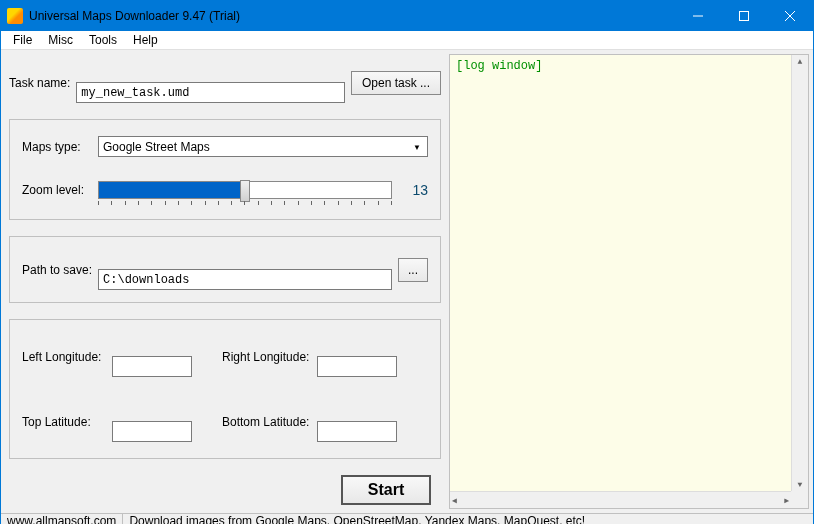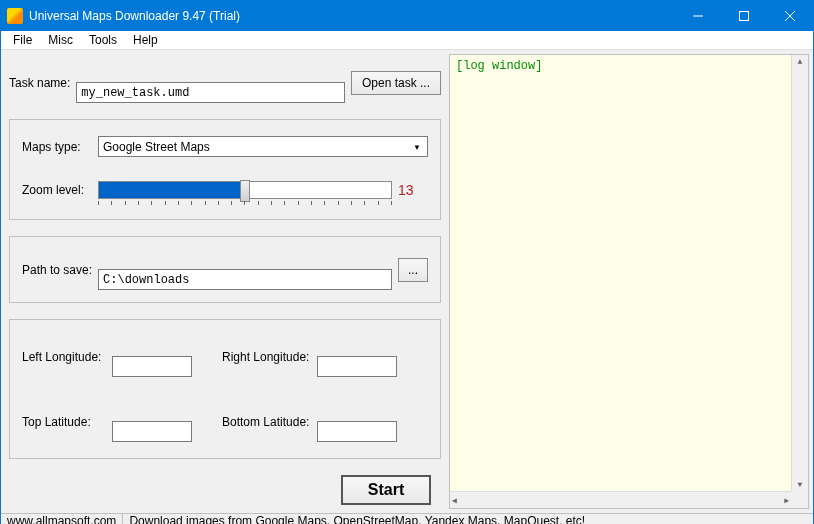--- a/index.html
+++ b/index.html
@@ -1,18 +1,18 @@
 <!DOCTYPE html>
 <html><head>
 <meta charset="utf-8">
 <style>
 * { box-sizing: border-box; margin: 0; padding: 0; }
 body { font-family: "Segoe UI", Tahoma, sans-serif; font-size: 12px; background: #fff; overflow: hidden; }
 .window { width: 814px; height: 524px; border: 1px solid #0078d7; display: flex; flex-direction: column; }
-.titlebar { height: 30px; background: #0078d7; color: #ffffff; display: flex; align-items: center; padding-left: 6px; }
+.titlebar { height: 30px; background: #0078d7; color: #000000; display: flex; align-items: center; padding-left: 6px; }
 .titlebar .icon { width: 16px; height: 16px; background: linear-gradient(135deg,#ffd700 40%,#ff8c00 60%); border-radius: 2px; margin-right: 6px; }
 .titlebar .title { flex: 1; font-size: 12px; }
 .winbtn { width: 46px; height: 30px; display: flex; align-items: center; justify-content: center; color: #fff; cursor: pointer; }
 .menubar { height: 24px; background: #fff; border-bottom: 1px solid #e0e0e0; display: flex; align-items: center; padding: 0 4px; }
 .menuitem { padding: 2px 8px; cursor: pointer; }
 .content { flex: 1; display: flex; background: #f0f0f0; padding: 4px; gap: 4px; }
 .leftpane { width: 440px; display: flex; flex-direction: column; gap: 16px; padding: 8px 4px 4px 4px; }
 .rightpane { flex: 1; display: flex; flex-direction: column; }
 .row { display: flex; align-items: center; gap: 6px; }
 .label { white-space: nowrap; }
@@ -20,21 +20,21 @@
 .btn { height: 24px; border: 1px solid #888; background: linear-gradient(#f8f8f8,#e8e8e8); padding: 0 10px; font-family: inherit; font-size: 12px; cursor: pointer; }
 .group { border: 1px solid #c0c0c0; background: #f0f0f0; padding: 16px 12px; }
 .select { height: 21px; border: 1px solid #7a7a7a; background: #fff; display: flex; align-items: center; padding: 0 4px; cursor: pointer; position: relative; }
 .select .arrow { position: absolute; right: 2px; top: 2px; width: 16px; height: 16px; display: flex; align-items: center; justify-content: center; font-size: 8px; }
 .slider-wrap { flex: 1; height: 26px; display: flex; flex-direction: column; justify-content: center; position: relative; }
 .slider-track { height: 18px; border: 1px solid #888; background: #fff; position: relative; }
 .slider-fill { position: absolute; left: 0; top: 0; bottom: 0; width: 50%; background: #0064c8; }
 .slider-thumb { position: absolute; left: 50%; top: -2px; width: 10px; height: 22px; background: linear-gradient(#f0f0f0,#d0d0d0); border: 1px solid #888; transform: translateX(-50%); }
 .ticks { position: absolute; left: 0; right: 0; bottom: -4px; height: 6px; display: flex; justify-content: space-between; }
 .ticks span { width: 1px; height: 4px; background: #666; }
-.zoomval { width: 30px; text-align: left; color: #b91c1c; font-size: 14px; }
+.zoomval { width: 30px; text-align: right; color: #0c4a6e; font-size: 14px; }
 .coordgrid { display: grid; grid-template-columns: 90px 80px 30px 95px 80px; row-gap: 24px; align-items: center; }
 .log { flex: 1; background: #fdfde8; border: 1px solid #c0c0c0; padding: 4px 6px; color: #009000; font-family: Liberation Mono, monospace; font-size: 12px; position: relative; overflow: hidden; }
 .log-scroll-v { position: absolute; right: 0; top: 0; bottom: 17px; width: 17px; background: #f0f0f0; border-left: 1px solid #ddd; display: flex; flex-direction: column; justify-content: space-between; align-items: center; padding: 2px 0; }
 .log-scroll-h { position: absolute; left: 0; right: 17px; bottom: 0; height: 17px; background: #f0f0f0; border-top: 1px solid #ddd; display: flex; justify-content: space-between; align-items: center; padding: 0 2px; }
 .scroll-arrow { font-size: 8px; color: #666; cursor: pointer; }
 .scroll-corner { position: absolute; right: 0; bottom: 0; width: 17px; height: 17px; background: #f0f0f0; }
 .statusbar { height: 20px; border-top: 1px solid #c0c0c0; background: #f0f0f0; display: flex; align-items: center; font-size: 12px; }
 .statusbar .cell { padding: 0 6px; border-right: 1px solid #c0c0c0; height: 100%; display: flex; align-items: center; }
 .startbtn { width: 90px; height: 30px; border: 2px solid #555; background: linear-gradient(#f8f8f8,#e8e8e8); font-weight: bold; font-size: 16px; cursor: pointer; align-self: flex-end; margin-right: 10px; margin-top: auto; }
 </style>

